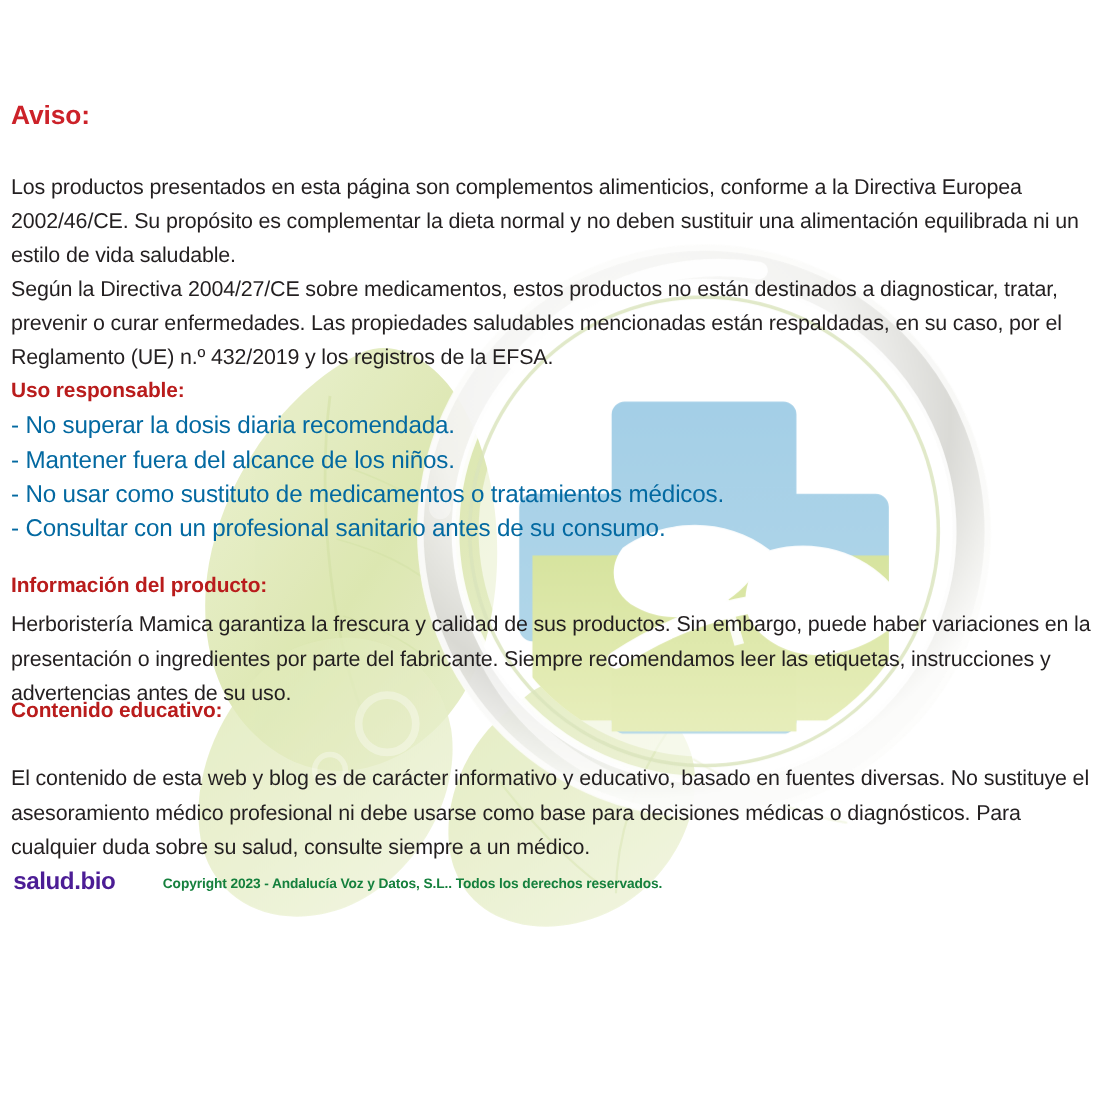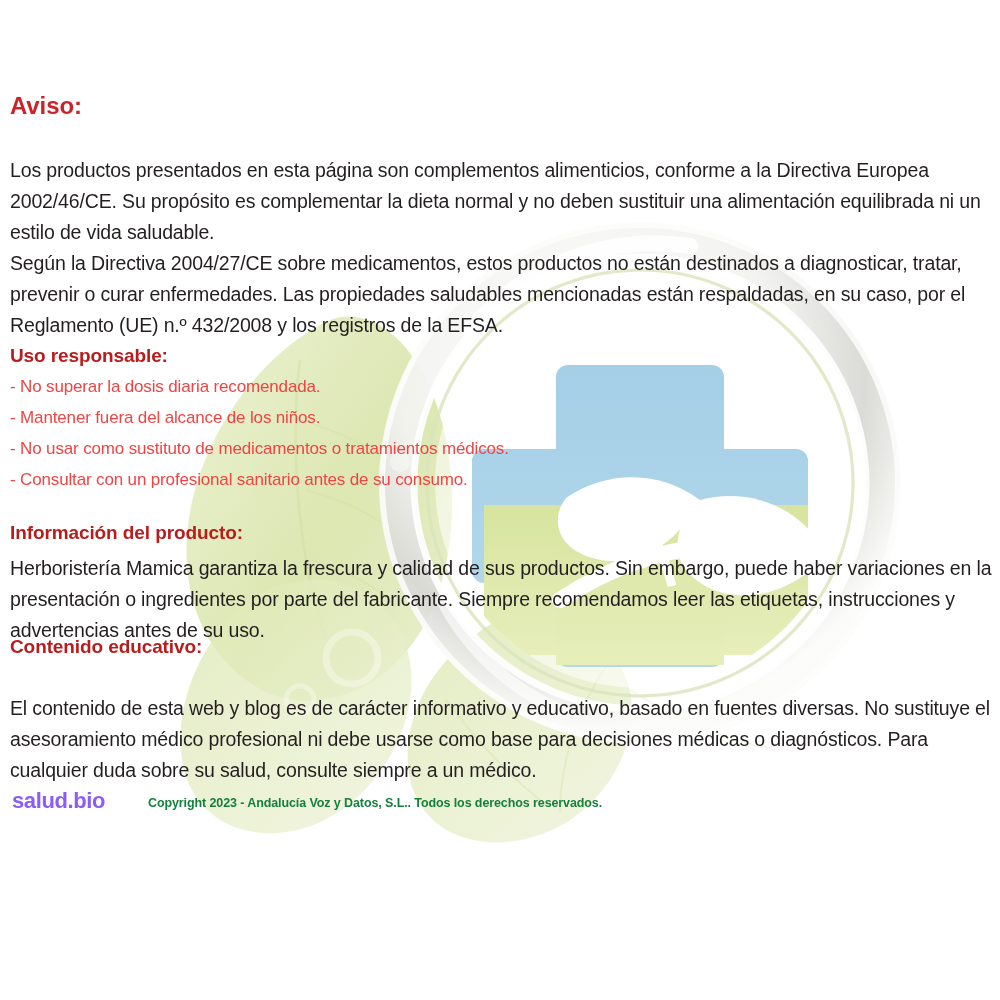--- a/index.html
+++ b/index.html
@@ -64,23 +64,23 @@
     font-size: 19px;
     font-weight: bold;
     color: #b91c1c;
     letter-spacing: -0.1px;
   }
 
   .bullets {
     position: absolute;
     left: 10px;
     width: 950px;
-    font-size: 17px;
+    font-size: 22px;
     line-height: 31px;
-    color: #ef4444;
+    color: #0369a1;
     letter-spacing: -0.15px;
   }
   .bullets .bullet-line { display: block; white-space: pre; }
 
   
   #p1 { top: 139px; }
   #p2 { top: 232px; }
   #h1 { top: 345px; }
   #b1 { top: 371px; }
   #h2 { top: 512px; margin-top: 10px; }
@@ -95,21 +95,21 @@
     top: 788px;
     width: 1000px;
     height: 40px;
   }
   .logo-text {
     position: absolute;
     left: 12px;
     top: 0px;
     font-size: 22px;
     font-weight: bold;
-    color: #8b5cf6;
+    color: #4c1d95;
     letter-spacing: -0.4px;
   }
   .copyright-text {
     position: absolute;
     left: 148px;
     top: 8px;
     font-size: 12.5px;
     font-weight: bold;
     color: #15803d;
     letter-spacing: -0.1px;
@@ -207,21 +207,21 @@
     <circle cx="400" cy="462" r="10" fill="#ffffff"></circle>
   </g>
 </svg>
 
 <div id="content">
 
   <div class="page-title">Aviso:</div>
 
   <div class="para" id="p1">Los productos presentados en esta página son complementos alimenticios, conforme a la Directiva Europea 2002/46/CE. Su propósito es complementar la dieta normal y no deben sustituir una alimentación equilibrada ni un estilo de vida saludable.</div>
 
-  <div class="para" id="p2">Según la Directiva 2004/27/CE sobre medicamentos, estos productos no están destinados a diagnosticar, tratar, prevenir o curar enfermedades. Las propiedades saludables mencionadas están respaldadas, en su caso, por el Reglamento (UE) n.º 432/2008 y los registros de la EFSA.</div>
+  <div class="para" id="p2">Según la Directiva 2004/27/CE sobre medicamentos, estos productos no están destinados a diagnosticar, tratar, prevenir o curar enfermedades. Las propiedades saludables mencionadas están respaldadas, en su caso, por el Reglamento (UE) n.º 432/2019 y los registros de la EFSA.</div>
 
   <div class="subhead" id="h1">Uso responsable:</div>
 
   <div class="bullets" id="b1">
     <span class="bullet-line">- No superar la dosis diaria recomendada.</span>
     <span class="bullet-line">- Mantener fuera del alcance de los niños.</span>
     <span class="bullet-line">- No usar como sustituto de medicamentos o tratamientos médicos.</span>
     <span class="bullet-line">- Consultar con un profesional sanitario antes de su consumo.</span>
   </div>
 

